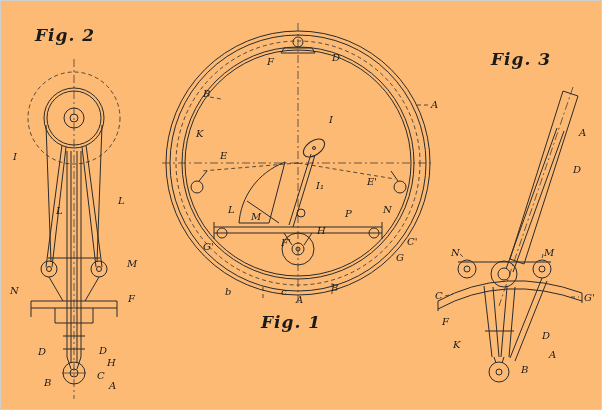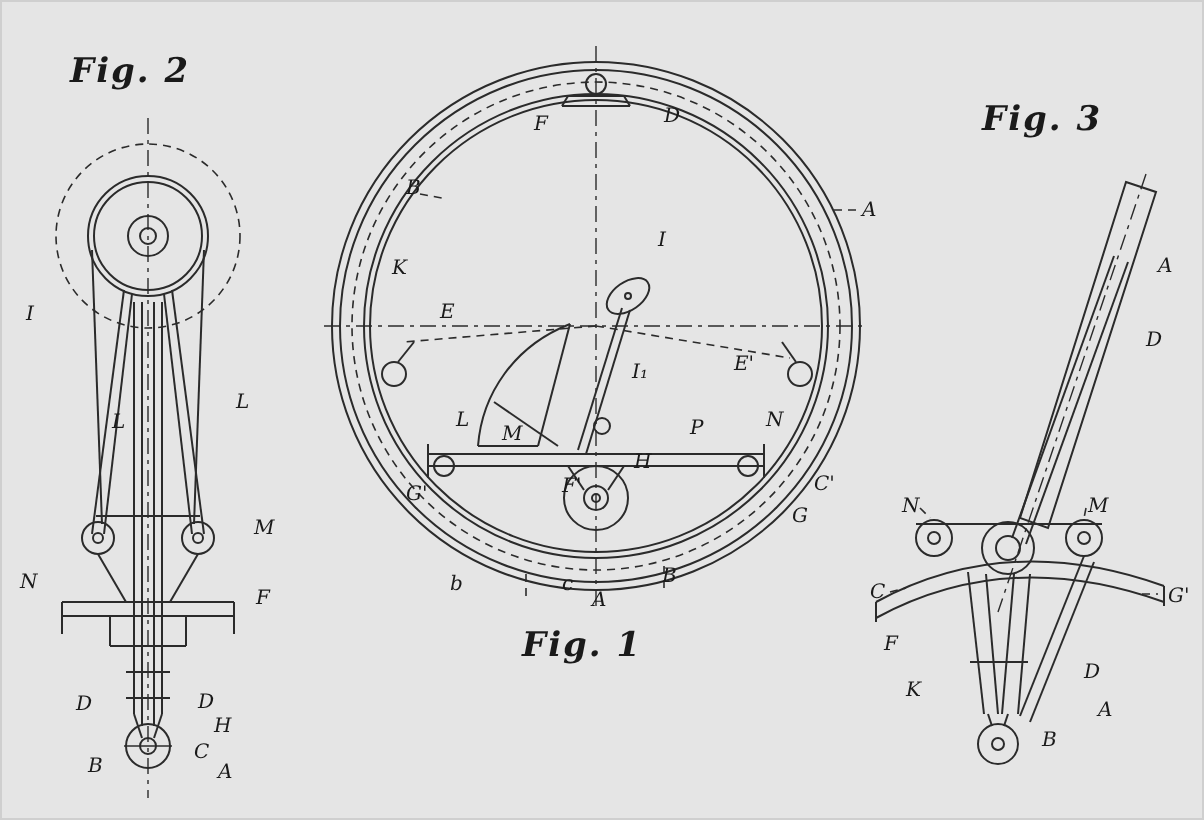--- a/index.html
+++ b/index.html
@@ -6,21 +6,21 @@
     margin: 0;
     padding: 0;
     background: #ffffff;
     font-family: "DejaVu Serif", serif;
   }
   .canvas {
     position: relative;
     width: 600px;
     height: 408px;
     border: 1px solid #cfcfcf;
-    background: #e5e5e5;
+    background: #fdba74;
     overflow: hidden;
   }
   svg { display: block; }
   .ln, .ln line, .ln circle, .ln ellipse, .ln path, .ln rect {
     stroke: #2b2b2b;
     fill: none;
     stroke-width: 1;
   }
   .ln .thin { stroke-width: 0.7; }
   .ln .dash { stroke-dasharray: 4 3; stroke-width: 0.8; }

